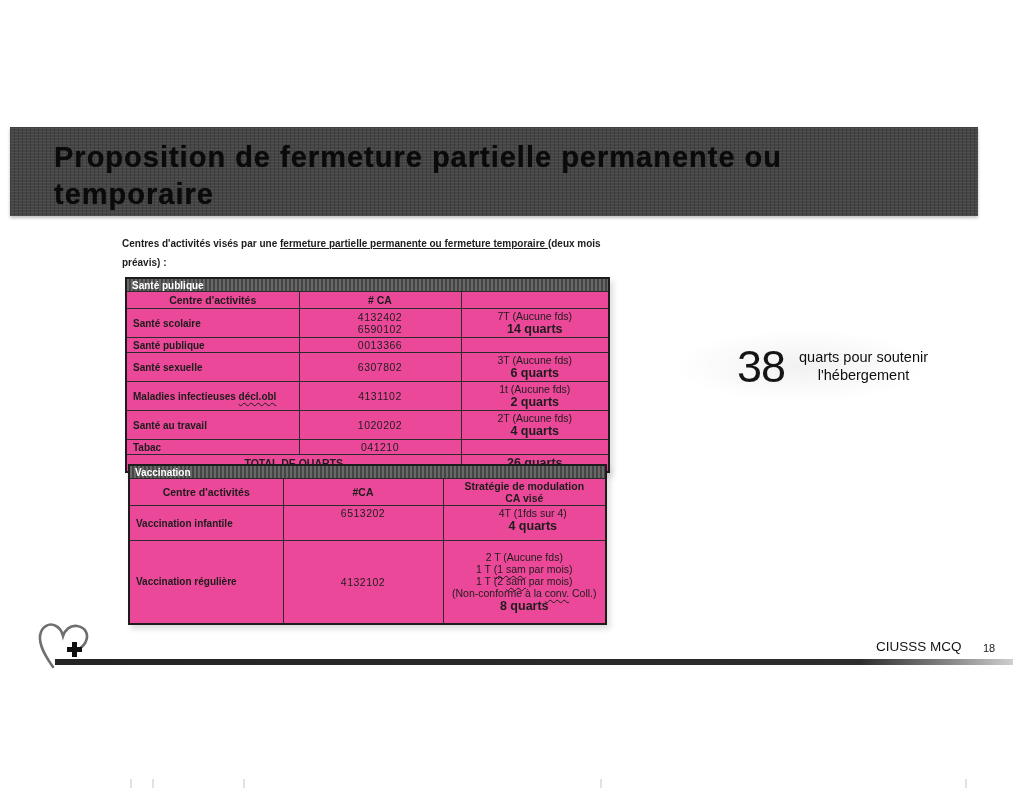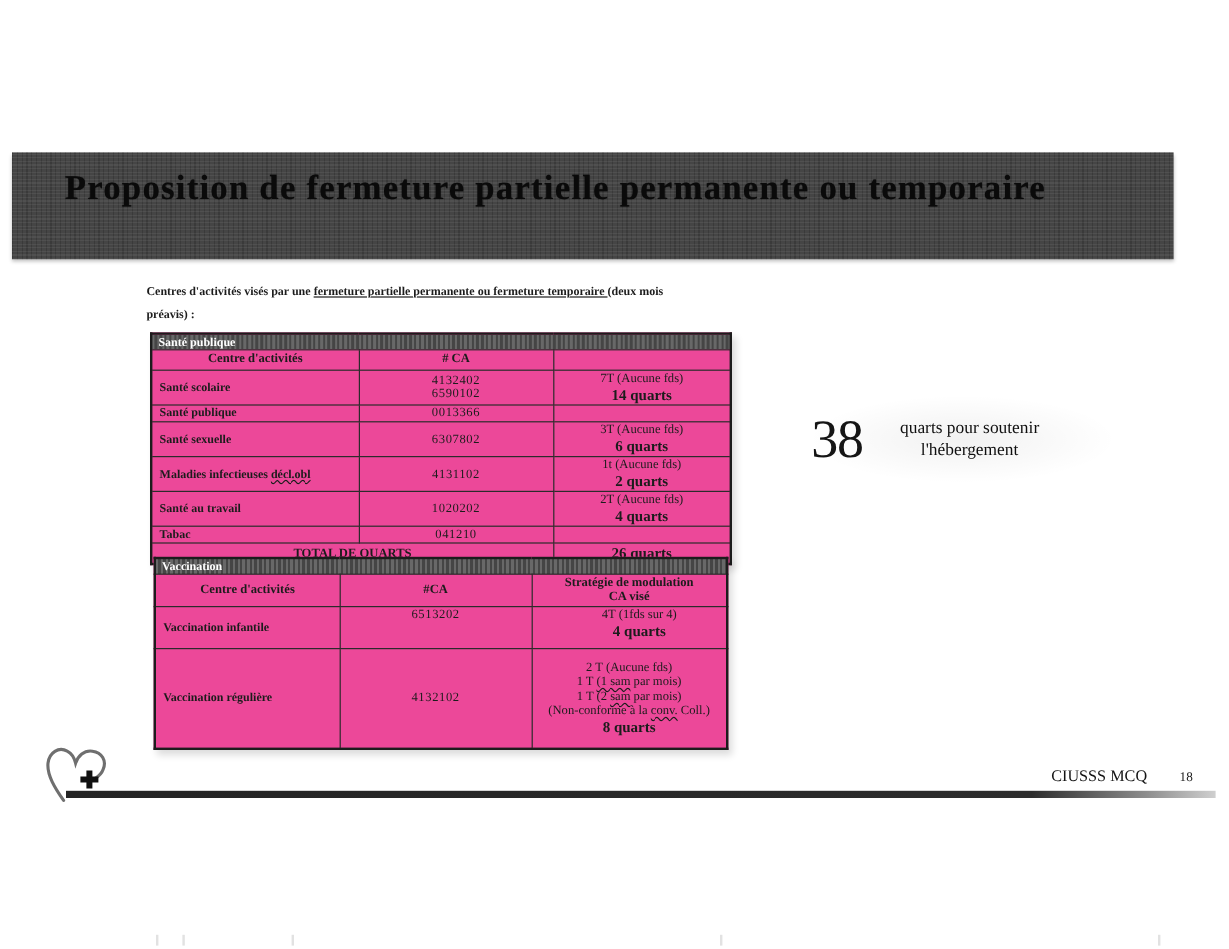--- a/index.html
+++ b/index.html
@@ -1,18 +1,18 @@
 <!DOCTYPE html>
 <html><head>
 <meta charset="utf-8">
 <style>
   html,body { margin:0; padding:0; background:#ffffff; }
   .page {
     position:relative; width:1024px; height:791px; background:#ffffff;
-    font-family:Liberation Serif, serif; overflow:hidden;
+    font-family:Liberation Sans, sans-serif; overflow:hidden;
   }
 
   
   .banner {
     position:absolute; left:10px; top:127px; width:968px; height:89px;
     background-color:#454545;
     background-image:
       repeating-linear-gradient(0deg, rgba(255,255,255,0.06) 0 1px, transparent 1px 3px),
       repeating-linear-gradient(90deg, rgba(0,0,0,0.16) 0 1px, transparent 1px 4px);
     box-shadow:0 2px 3px rgba(0,0,0,0.25);
@@ -59,21 +59,21 @@
   td.strat{ text-align:center;border-radius:11px; }
   .note { display:block; font-size:10.5px; line-height:12px; }
   .q    { display:block; font-weight:bold; font-size:12.5px; line-height:14px; }
   .flag { text-decoration:underline; text-decoration-style:wavy; text-decoration-thickness:1px; text-underline-offset:2px; }
   .line { font-size:10.5px; line-height:12px; text-align:center; }
   td.totlabel { text-align:center; font-weight:bold; height:14px; }
 
   
   .callout {
     position:absolute; left:676px; top:330px; width:252px; height:72px;
-    display:flex; align-items:center; justify-content:flex-start; gap:31px;
+    display:flex; align-items:center; justify-content:flex-end; gap:14px;
     background:radial-gradient(ellipse at center, rgba(0,0,0,0.055) 0%, rgba(0,0,0,0) 72%);
   }
   .callout .big { font-size:45px; color:#151515; line-height:1; letter-spacing:-1px; }
   .callout .lbl { font-size:14.5px; color:#0f0f0f; text-align:center; line-height:18px; }
 
   
   .logo { position:absolute; left:36px; top:618px; width:60px; height:52px; }
   .footer-bar {
     position:absolute; left:55px; top:659px; width:958px; height:6px;
     background:linear-gradient(90deg,#242424 0%,#2d2d2d 84%,#8d8d8d 94%,#cfcfcf 100%);

